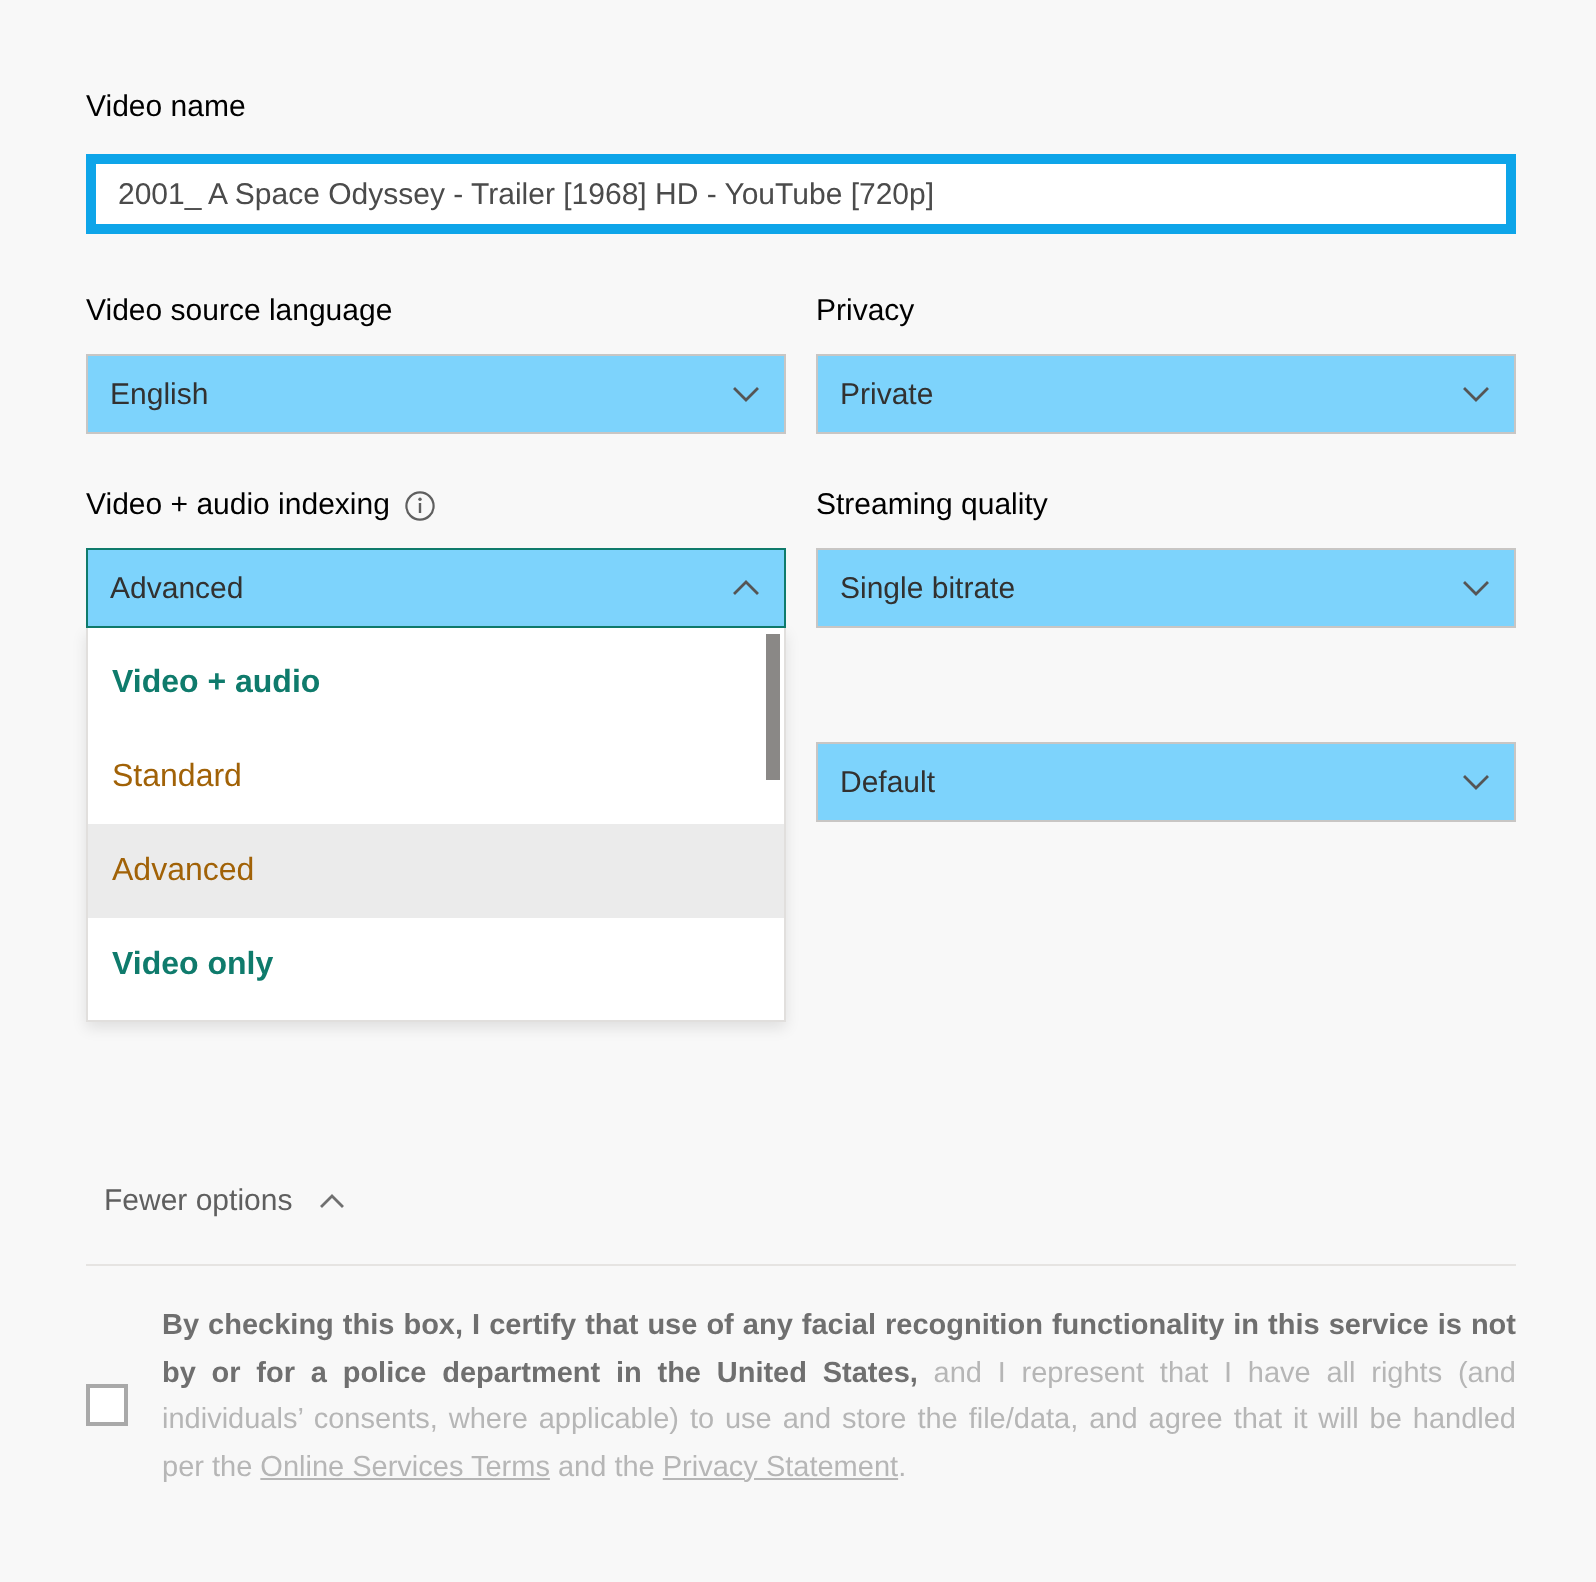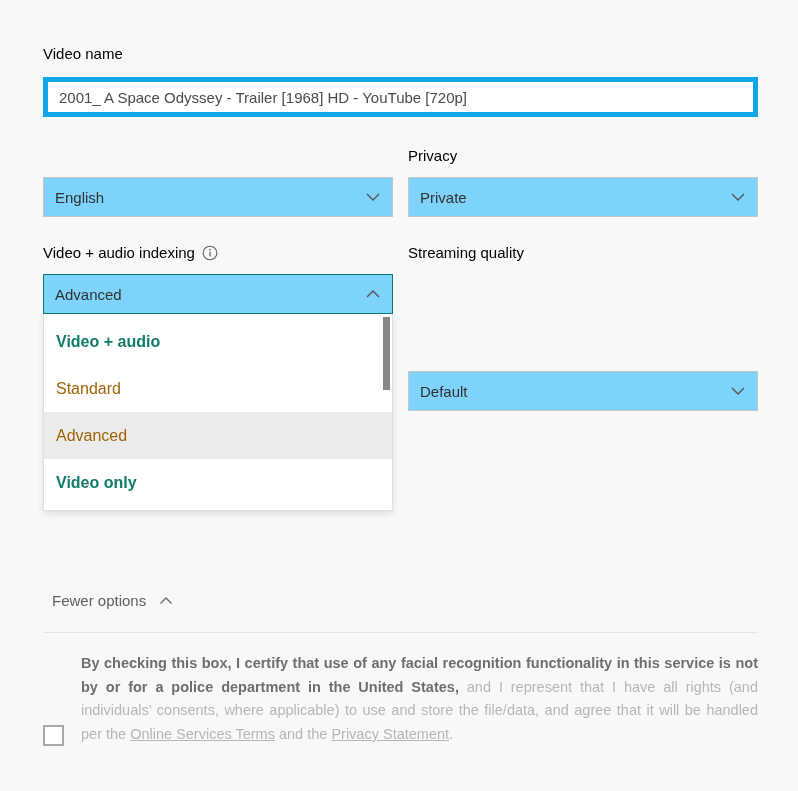--- a/index.html
+++ b/index.html
@@ -186,21 +186,21 @@
   }
 
   
   #consent {
     position: absolute;
     left: 43px;
     top: 652px;
     width: 715px;
     display: flex;
     gap: 17px;
-    align-items: flex-end;
+    align-items: center;
   }
   .checkbox {
     flex: none;
     width: 21px;
     height: 21px;
     box-sizing: border-box;
     border: 2px solid #a9a9a9;
     background: #ffffff;
     margin-top: 6px;
     cursor: pointer;
@@ -225,20 +225,21 @@
 </head>
 <body>
 
 <div class="page">
 
   <div class="field-label" id="video-name-label">Video name</div>
   <div class="textbox" id="video-name-box">
     <span>2001_ A Space Odyssey - Trailer [1968] HD - YouTube [720p]</span>
   </div>
 
+  <div class="field-label" id="lang-label">Video source language</div>
   <div class="combobox" id="lang-combo">
     <span class="cb-value">English</span>
     <svg class="chev" viewBox="0 0 16 16">
       <path d="M2.5 5.5 L8 11 L13.5 5.5"></path>
     </svg>
   </div>
 
   <div class="field-label" id="privacy-label">Privacy</div>
   <div class="combobox" id="privacy-combo">
     <span class="cb-value">Private</span>
@@ -256,20 +257,26 @@
     </svg>
   </div>
   <div class="combobox open" id="index-combo">
     <span class="cb-value">Advanced</span>
     <svg class="chev" viewBox="0 0 16 16">
       <path d="M2.5 10.5 L8 5 L13.5 10.5"></path>
     </svg>
   </div>
 
   <div class="field-label" id="stream-label">Streaming quality</div>
+  <div class="combobox" id="stream-combo">
+    <span class="cb-value">Single bitrate</span>
+    <svg class="chev" viewBox="0 0 16 16">
+      <path d="M2.5 5.5 L8 11 L13.5 5.5"></path>
+    </svg>
+  </div>
 
   <div class="combobox" id="default-combo">
     <span class="cb-value">Default</span>
     <svg class="chev" viewBox="0 0 16 16">
       <path d="M2.5 5.5 L8 11 L13.5 5.5"></path>
     </svg>
   </div>
 
   <div class="dropdown">
     <div class="dd-option header">Video + audio</div>

